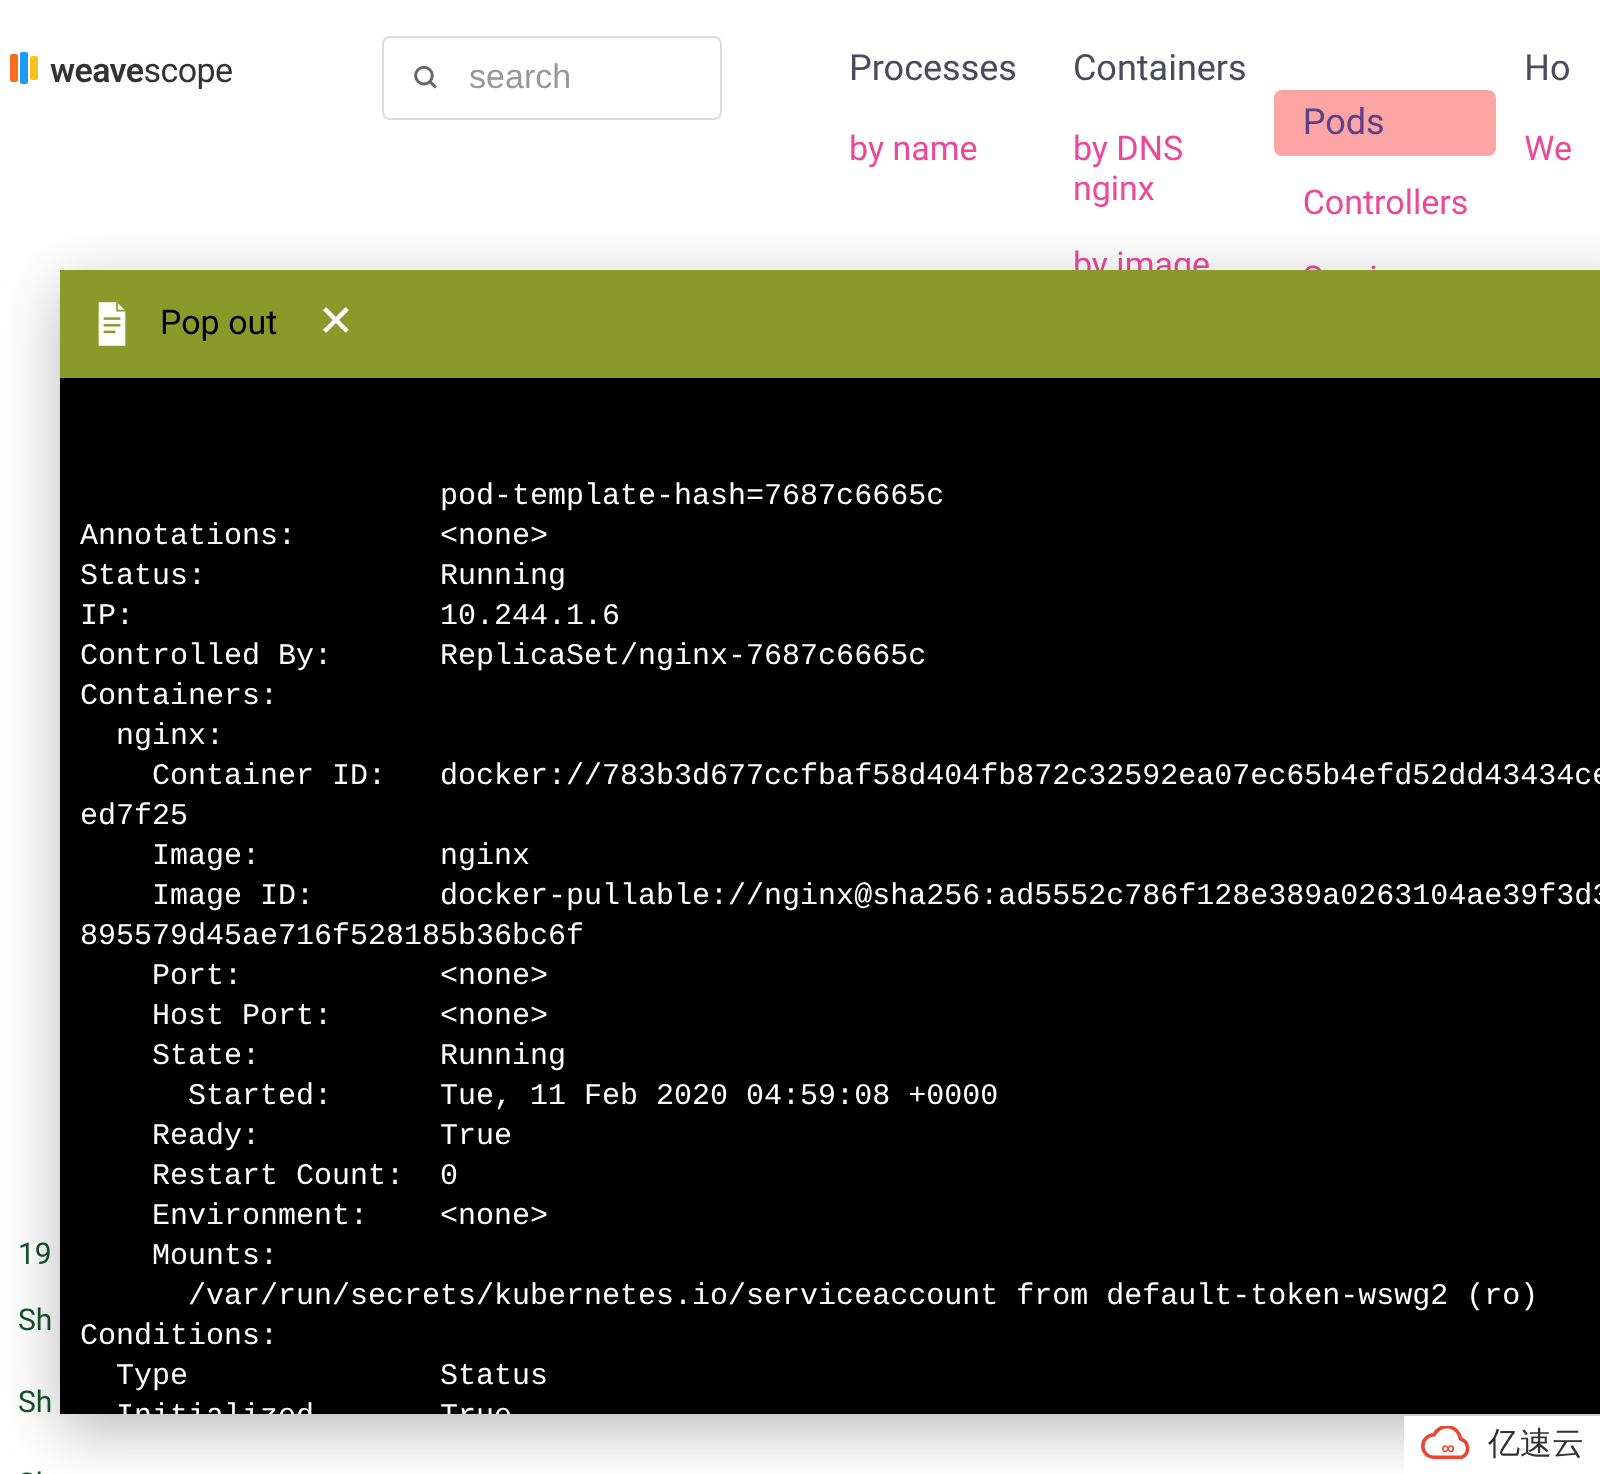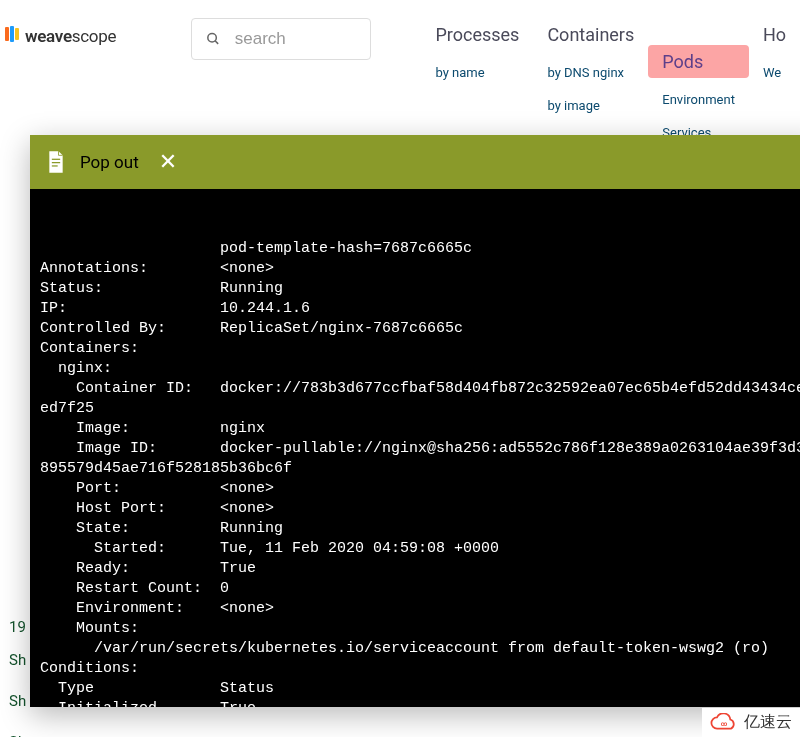--- a/index.html
+++ b/index.html
@@ -62,21 +62,21 @@
       color: #4a4a5a;
       cursor: pointer;
       padding: 6px 14px;
       border-radius: 4px;
     }
     .nav-item.active {
       background: #fca5a5;
       color: #5d3f8a;
       margin-top: 27px;
     }
-    .nav-sub { font-size: 13px; color: #0c4a6e; padding: 4px 14px; cursor: pointer; }
+    .nav-sub { font-size: 17px; color: #ec4899; padding: 4px 14px; cursor: pointer; }
     .overlay {
       position: absolute;
       left: 30px;
       top: 135px;
       right: 0;
       bottom: 30px;
       display: flex;
     }
     .terminal-panel {
       flex: 1;
@@ -171,21 +171,21 @@
       <div class="nav-item">Processes</div>
       <div class="nav-sub">by name</div>
     </div>
     <div class="nav-col">
       <div class="nav-item">Containers</div>
       <div class="nav-sub">by DNS nginx</div>
       <div class="nav-sub">by image</div>
     </div>
     <div class="nav-col">
       <div class="nav-item active">Pods</div>
-      <div class="nav-sub">Environment</div>
+      <div class="nav-sub">Controllers</div>
       <div class="nav-sub">Services</div>
     </div>
     <div class="nav-col">
       <div class="nav-item">Ho</div>
       <div class="nav-sub">We</div>
     </div>
   </div>
 </div>
 
 <div class="behind-text" style="top:598px">19</div>

